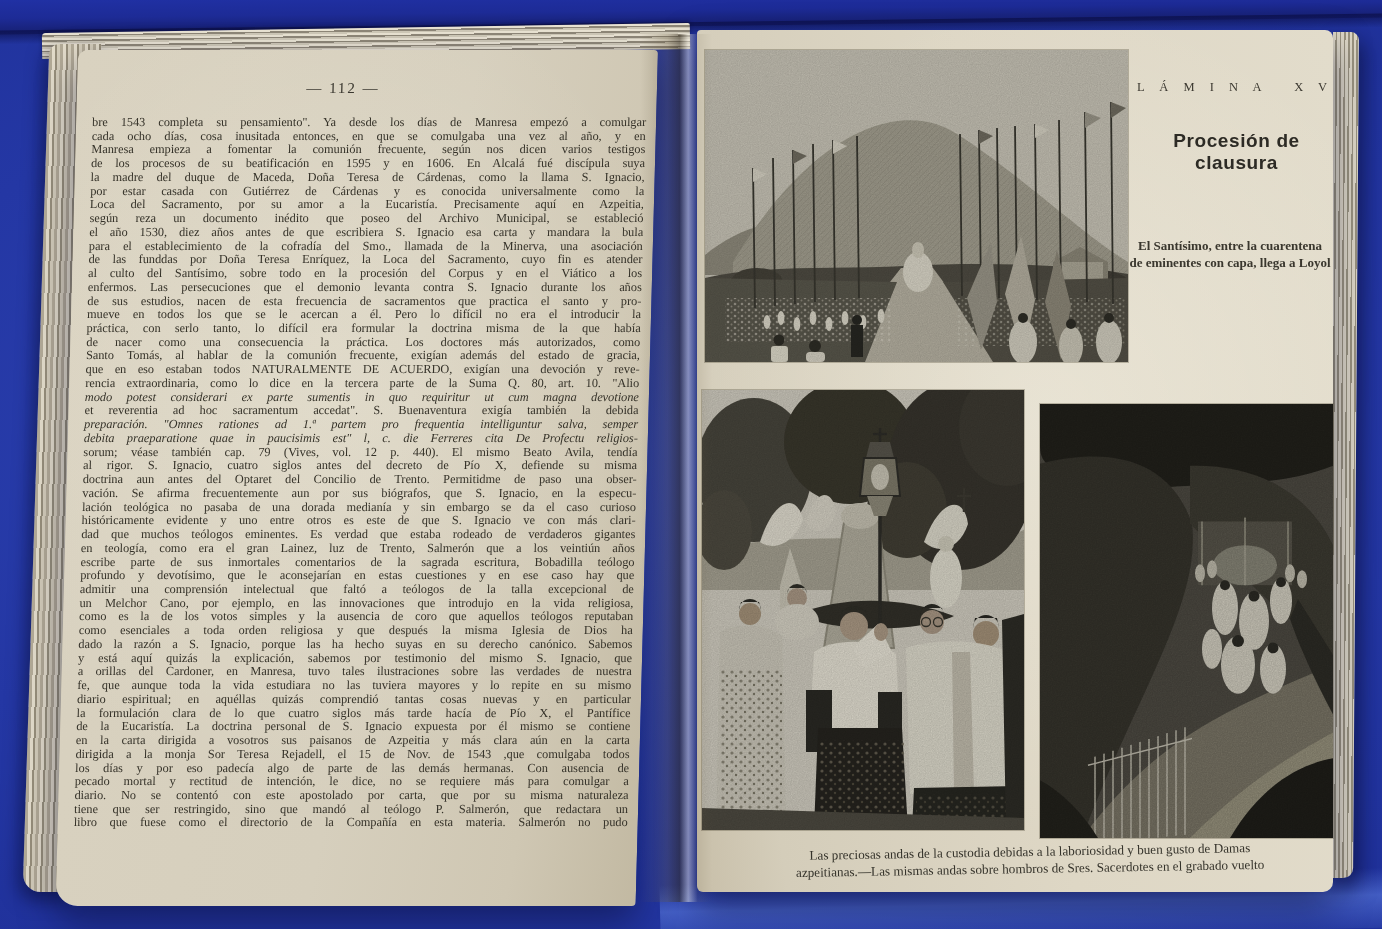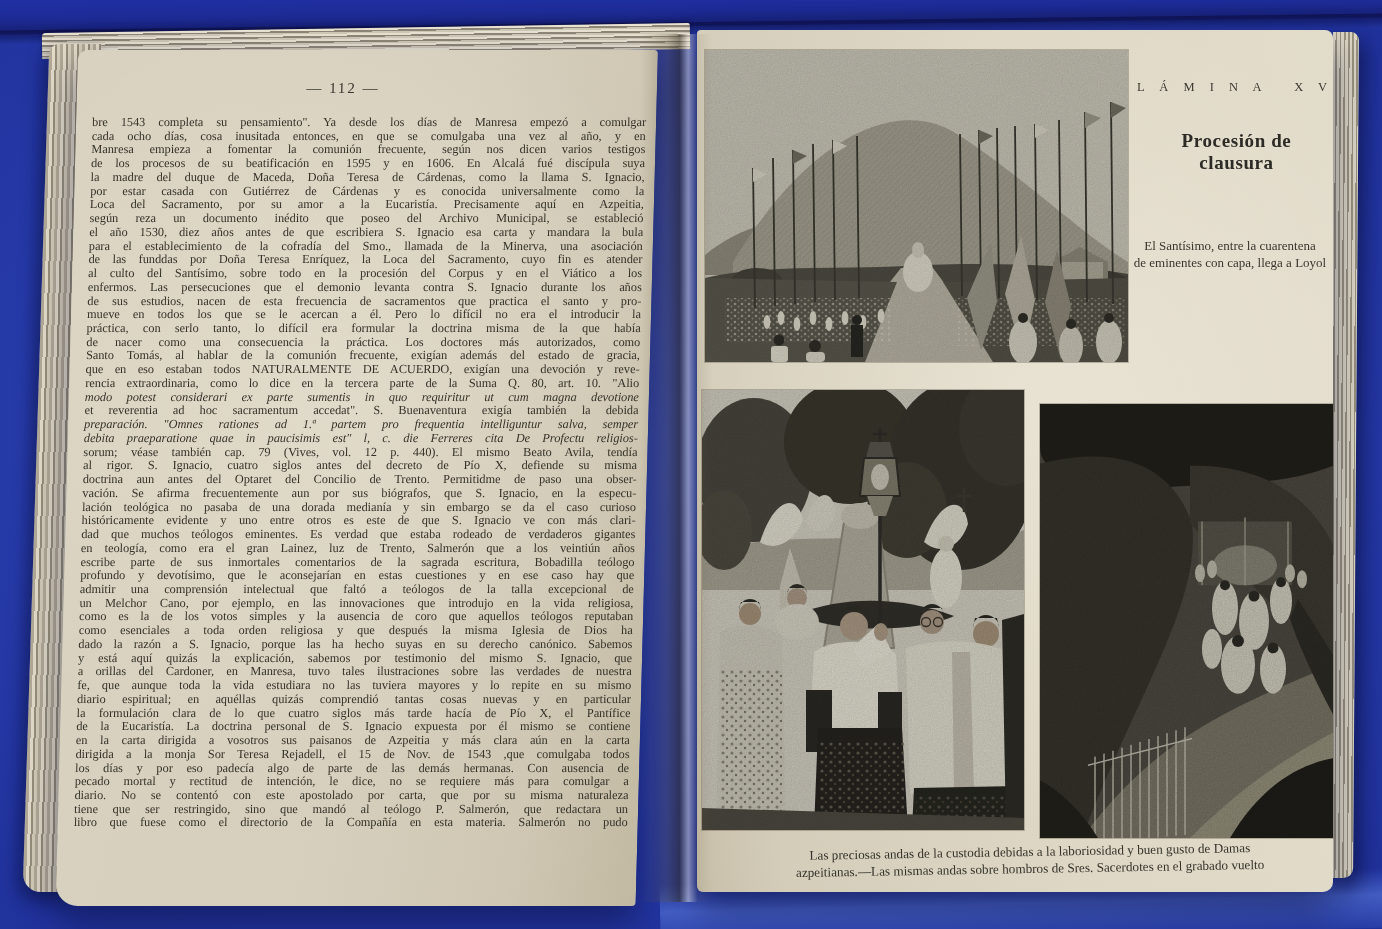--- a/index.html
+++ b/index.html
@@ -45,24 +45,24 @@
   .page-number{position:absolute;left:16px;top:30px;width:500px;text-align:center;
     font-size:15px;letter-spacing:2px;color:#3a372f;}
   .textblock{position:absolute;left:16px;top:66px;width:554px;}
   .text-line{font-size:12.3px;line-height:13.73px;text-align:justify;text-align-last:justify;
     color:#343128;word-spacing:.4px;}
   .text-line.it{font-style:italic;}
   
   .plate-label{position:absolute;left:440px;right:4px;top:50px;text-align:center;
     font-size:12.5px;letter-spacing:6px;color:#3c3931;white-space:pre;}
   .plate-heading{position:absolute;left:445px;right:2px;top:100px;text-align:center;
-    font-family:Liberation Serif, serif;font-weight:700;font-size:19px;
+    font-family:Liberation Sans, sans-serif;font-weight:700;font-size:19px;
     letter-spacing:.6px;color:#2d2b25;}
   .side-caption{position:absolute;left:430px;right:0px;top:208px;text-align:center;
-    font-weight:400;font-size:13px;line-height:16.5px;color:#3a372e;}
+    font-weight:700;font-size:13px;line-height:16.5px;color:#3a372e;}
   .bottom-caption{position:absolute;left:50px;right:20px;top:814px;text-align:center;
     font-size:13.2px;line-height:16.5px;color:#35332b;transform:rotate(-1deg);}
   
   .photo{position:absolute;background:#b9b5a8;box-shadow:0 0 0 1px rgba(90,82,62,.35), inset 0 0 14px rgba(40,36,24,.35);}
   .photo svg{display:block;width:100%;height:100%;}
   .photo1{left:8px;top:20px;width:423px;height:312px;}
   .photo2{left:5px;top:360px;width:322px;height:440px;}
   .photo3{left:343px;top:374px;width:293px;height:434px;}
 </style>
 </head>

